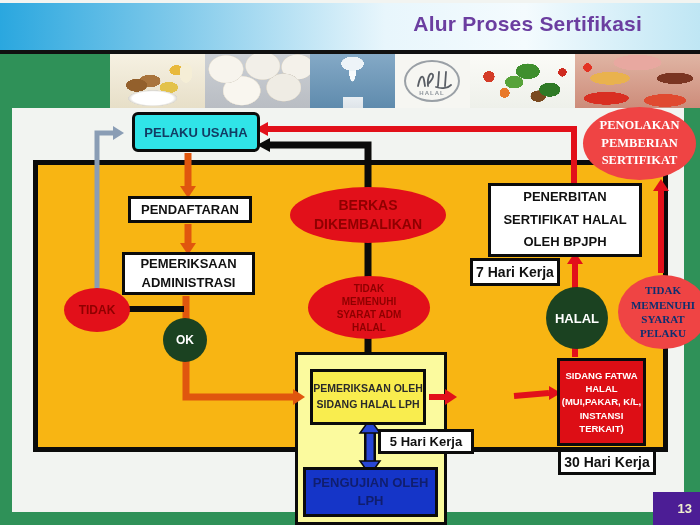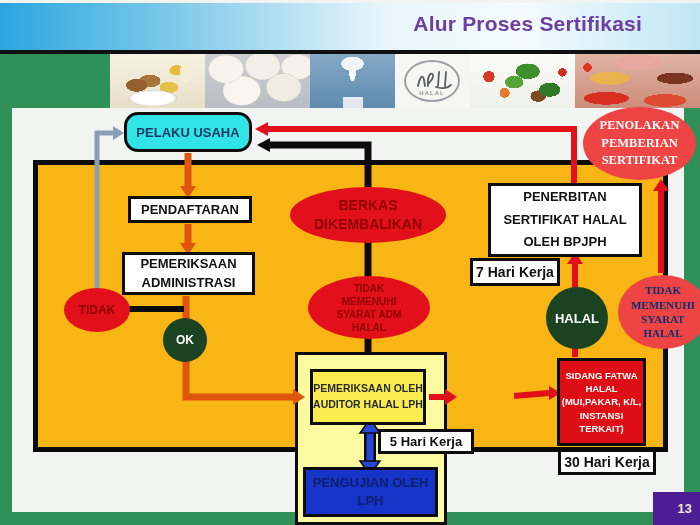--- a/index.html
+++ b/index.html
@@ -71,21 +71,21 @@
   
   .orange-frame{position:absolute;left:33px;top:160px;width:635px;height:292px;z-index:2;
     background:#F8B513;border:5px solid #0B0B0B;box-sizing:border-box;}
   .pale-panel{position:absolute;left:295px;top:352px;width:152px;height:173px;z-index:4;
     background:#FBFA9E;border:3px solid #0B0B0B;box-sizing:border-box;}
   svg.connectors{position:absolute;left:0;top:0;z-index:5;pointer-events:none;}
 
   .node{position:absolute;z-index:10;display:flex;align-items:center;justify-content:center;
         text-align:center;box-sizing:border-box;font-weight:bold;}
   .box-white{background:#FFFFFF;border:3px solid #0B0B0B;color:#111;}
-  .box-cyan{background:#30E4E8;border:3px solid #0B0B0B;border-radius:14px;color:#123C63;}
+  .box-cyan{background:#30E4E8;border:3px solid #0B0B0B;border-radius:6px;color:#123C63;margin-left:8px;}
   .ell-red{background:#E2101A;border-radius:50%;color:#8F0000;}
   .ell-blue{background:#ef4444;border-radius:50%;font-family:Liberation Serif, serif;}
   .circ-green{background:#1B4221;border-radius:50%;color:#fff;}
 
   .n-pelaku{left:124px;top:112px;width:128px;height:40px;font-size:13px;}
   .n-pendaftaran{left:128px;top:196px;width:124px;height:27px;font-size:13px;}
   .n-pemeriksaan{left:122px;top:252px;width:133px;height:43px;font-size:13px;line-height:1.45;}
   .n-tidak{left:64px;top:288px;width:66px;height:44px;font-size:12px;}
   .n-ok{left:163px;top:318px;width:44px;height:44px;font-size:12px;}
   .n-berkas{left:290px;top:187px;width:156px;height:56px;font-size:14px;line-height:1.35;}
@@ -185,34 +185,34 @@
 
   <div class="node box-cyan n-pelaku">PELAKU USAHA</div>
   <div class="node box-white n-pendaftaran">PENDAFTARAN</div>
   <div class="node box-white n-pemeriksaan">PEMERIKSAAN ADMINISTRASI</div>
   <div class="node ell-red n-tidak">TIDAK</div>
   <div class="node circ-green n-ok">OK</div>
   <div class="node ell-red n-berkas">BERKAS DIKEMBALIKAN</div>
   <div class="node ell-red n-tidakadm">
       <span>TIDAK MEMENUHI SYARAT ADM HALAL</span>
     </div>
-  <div class="node n-auditor">PEMERIKSAAN OLEH AUDITOR HALAL LPH</div>
+  <div class="node n-auditor">PEMERIKSAAN OLEH SIDANG HALAL LPH</div>
   <div class="node box-white n-hari5">5 Hari Kerja</div>
   <div class="node n-pengujian">PENGUJIAN OLEH LPH</div>
   <div class="node n-sidang">
       <span>SIDANG FATWA HALAL (MUI,PAKAR, K/L, INSTANSI TERKAIT)</span>
     </div>
   <div class="node box-white n-hari30">30 Hari Kerja</div>
   <div class="node circ-green n-halal">HALAL</div>
   <div class="node box-white n-penerbitan">PENERBITAN SERTIFIKAT HALAL OLEH BPJPH</div>
   <div class="node box-white n-hari7">7 Hari Kerja</div>
   <div class="node ell-blue n-penolakan">
       <span>PENOLAKAN PEMBERIAN SERTIFIKAT</span>
     </div>
   <div class="node ell-blue n-tidakhalal">
-      <span>TIDAK MEMENUHI SYARAT HALAL</span>
+      <span>TIDAK MEMENUHI SYARAT PELAKU</span>
     </div>
 
   <div class="page-tab">
     <span>13</span>
   </div>
 
 </div>
 
 </body></html>

